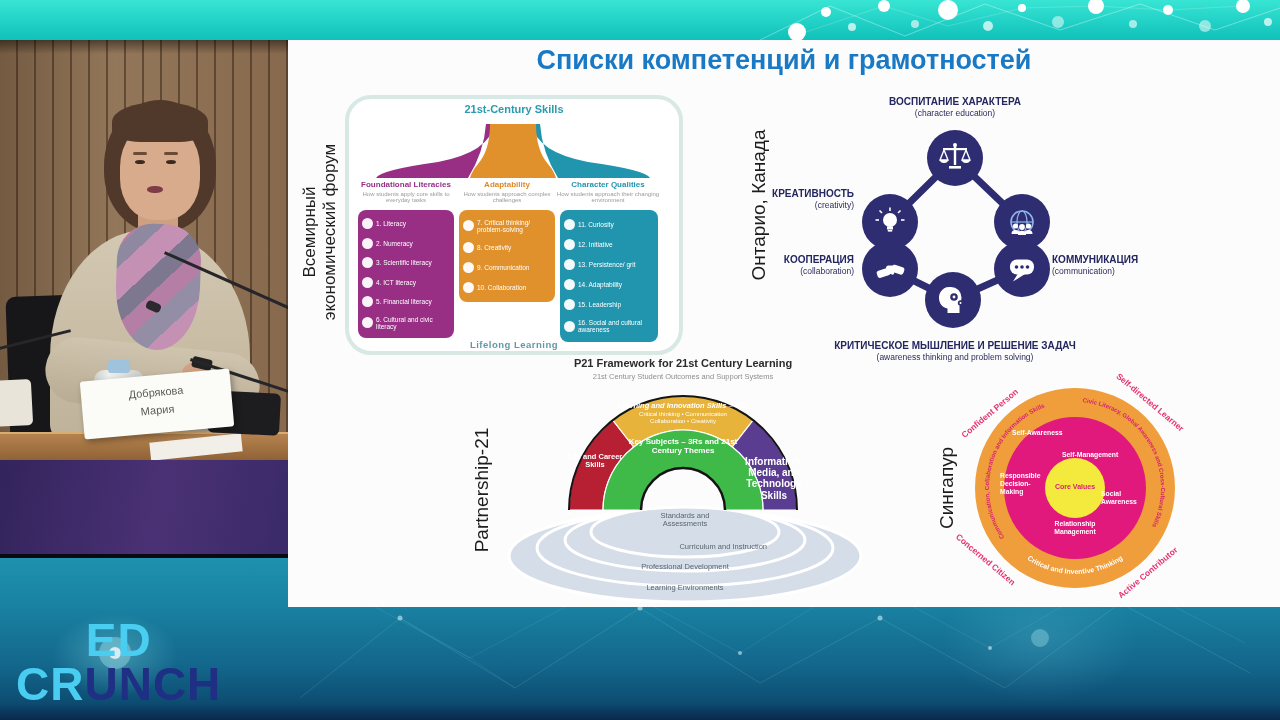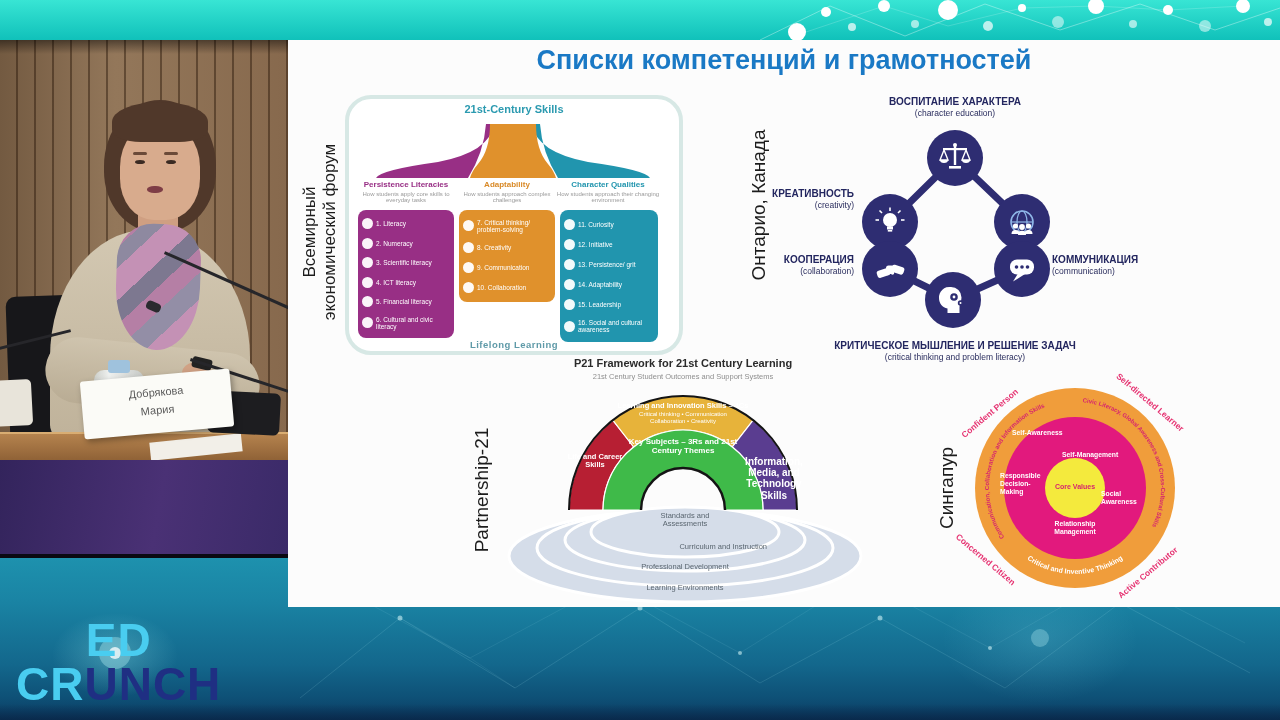--- a/index.html
+++ b/index.html
@@ -159,21 +159,21 @@
     <div>экономический форум</div>
   </div>
   <div class="abs wef-box"></div>
   <div class="abs wef-header c">21st-Century Skills</div>
   <svg class="abs" style="left:368px;top:124px;" width="290" height="54" viewBox="0 0 290 54">
     <path d="M126,0 Q122,28 70,38 Q12,46 8,54 L100,54 Q116,28 118,0 Z" fill="#982f85"></path>
     <path d="M164,0 Q168,28 220,38 Q278,46 282,54 L190,54 Q174,28 172,0 Z" fill="#2195ae"></path>
     <path d="M122,0 L168,0 Q168,26 180,40 Q186,47 188,54 L102,54 Q104,47 110,40 Q122,26 122,0 Z" fill="#e0912c"></path>
   </svg>
   <div class="abs c" style="left:352px;top:181px;width:108px;">
-    <div class="wcolhead" style="color:#982f85">Persistence Literacies</div>
+    <div class="wcolhead" style="color:#982f85">Foundational Literacies</div>
     <div class="wcolsub">How students apply core skills to everyday tasks</div>
   </div>
   <div class="abs c" style="left:459px;top:181px;width:96px;">
     <div class="wcolhead" style="color:#d98a28">Adaptability</div>
     <div class="wcolsub">How students approach complex challenges</div>
   </div>
   <div class="abs c" style="left:554px;top:181px;width:108px;">
     <div class="wcolhead" style="color:#2195ae">Character Qualities</div>
     <div class="wcolsub">How students approach their changing environment</div>
   </div>
@@ -326,42 +326,42 @@
   <div class="abs" style="left:726px;top:254px;width:128px;text-align:right;">
     <div class="ot">КООПЕРАЦИЯ</div>
     <div class="os">(collaboration)</div>
   </div>
   <div class="abs" style="left:1052px;top:254px;width:136px;">
     <div class="ot">КОММУНИКАЦИЯ</div>
     <div class="os">(communication)</div>
   </div>
   <div class="abs c" style="left:770px;top:340px;width:370px;">
     <div class="ot">КРИТИЧЕСКОЕ МЫШЛЕНИЕ И РЕШЕНИЕ ЗАДАЧ</div>
-    <div class="os">(critical thinking and problem literacy)</div>
+    <div class="os">(awareness thinking and problem solving)</div>
   </div>
 
   <div class="abs vlabel c" style="left:393px;top:478px;width:180px;height:24px;font-size:19px;">Partnership-21</div>
   <div class="abs p21-title c">P21 Framework for 21st Century Learning</div>
   <div class="abs p21-sub c">21st Century Student Outcomes and Support Systems</div>
   <svg class="abs" style="left:505px;top:498px;" width="360" height="110" viewBox="0 0 360 110">
     <ellipse cx="180" cy="58" rx="176" ry="46" fill="#d5dde9" stroke="#ffffff" stroke-width="3"></ellipse>
     <ellipse cx="180" cy="50" rx="148" ry="38" fill="#d5dde9" stroke="#ffffff" stroke-width="3"></ellipse>
     <ellipse cx="180" cy="42" rx="120" ry="31" fill="#d5dde9" stroke="#ffffff" stroke-width="3"></ellipse>
     <ellipse cx="180" cy="34" rx="94" ry="25" fill="#d5dde9" stroke="#ffffff" stroke-width="3"></ellipse>
   </svg>
   <svg class="abs" style="left:553px;top:392px;" width="260" height="120" viewBox="0 0 260 120">
     <path d="M16,118 A114,114 0 0 1 59.8,28.2 L80.7,55 A80,80 0 0 0 50,118 Z" fill="#b71f33" stroke="#fff" stroke-width="1.2"></path>
     <path d="M59.8,28.2 A114,114 0 0 1 200.2,28.2 L179.3,55 A80,80 0 0 0 80.7,55 Z" fill="#e7b33a" stroke="#fff" stroke-width="1.2"></path>
     <path d="M200.2,28.2 A114,114 0 0 1 244,118 L210,118 A80,80 0 0 0 179.3,55 Z" fill="#5a3d90" stroke="#fff" stroke-width="1.2"></path>
     <path d="M50,118 A80,80 0 0 1 210,118 L172,118 A42,42 0 0 0 88,118 Z" fill="#3fba49" stroke="#fff" stroke-width="1.2"></path>
     <path d="M16,118 A114,114 0 0 1 244,118" fill="none" stroke="#141414" stroke-width="2"></path>
     <path d="M88,118 A42,42 0 0 1 172,118" fill="none" stroke="#141414" stroke-width="2.5"></path>
   </svg>
   <div class="abs c" style="left:597px;top:402px;width:172px;">
-    <div class="archlbl" style="font-size:7.5px;">Learning and Innovation Skills – 4Cs</div>
+    <div class="archlbl" style="font-size:7.5px;font-style:italic;">Learning and Innovation Skills – 4Cs</div>
     <div class="archlbl" style="font-size:6px;font-weight:normal;margin-top:1px;">Critical thinking • Communication</div>
     <div class="archlbl" style="font-size:6px;font-weight:normal;">Collaboration • Creativity</div>
   </div>
   <div class="abs c archlbl" style="left:566px;top:453px;width:58px;font-size:7.5px;">Life and Career Skills</div>
   <div class="abs c archlbl" style="left:742px;top:456px;width:64px;font-size:10px;">Information, Media, and Technology Skills</div>
   <div class="abs c archlbl" style="left:622px;top:438px;width:122px;font-size:8px;">Key Subjects – 3Rs and 21st Century Themes</div>
   <div class="abs c ringlbl" style="left:650px;top:512px;width:70px;">Standards and Assessments</div>
   <div class="abs c ringlbl" style="left:647px;top:543px;width:120px;text-align:right;">Curriculum and Instruction</div>
   <div class="abs c ringlbl" style="left:625px;top:563px;width:120px;">Professional Development</div>
   <div class="abs c ringlbl" style="left:625px;top:584px;width:120px;">Learning Environments</div>

